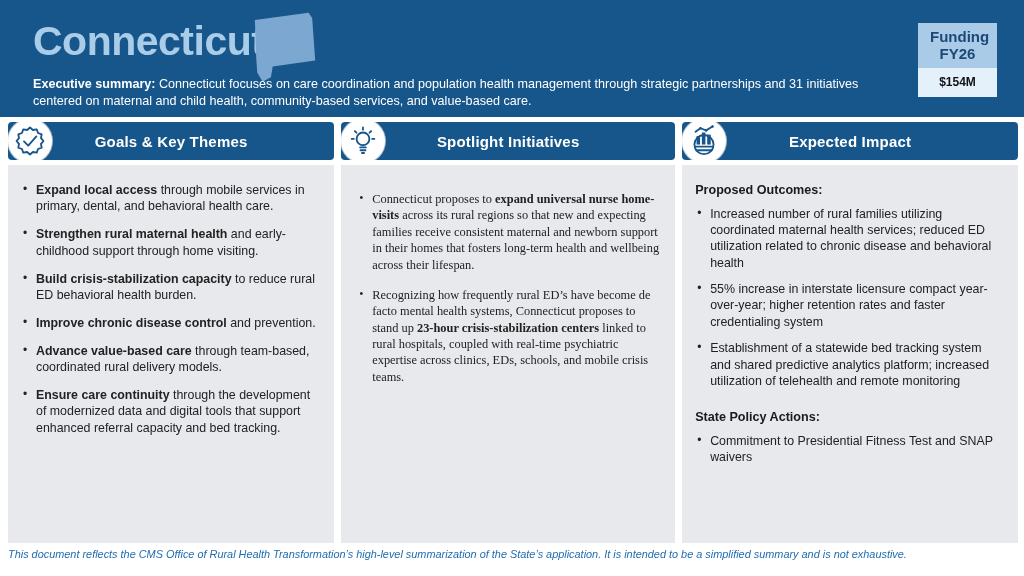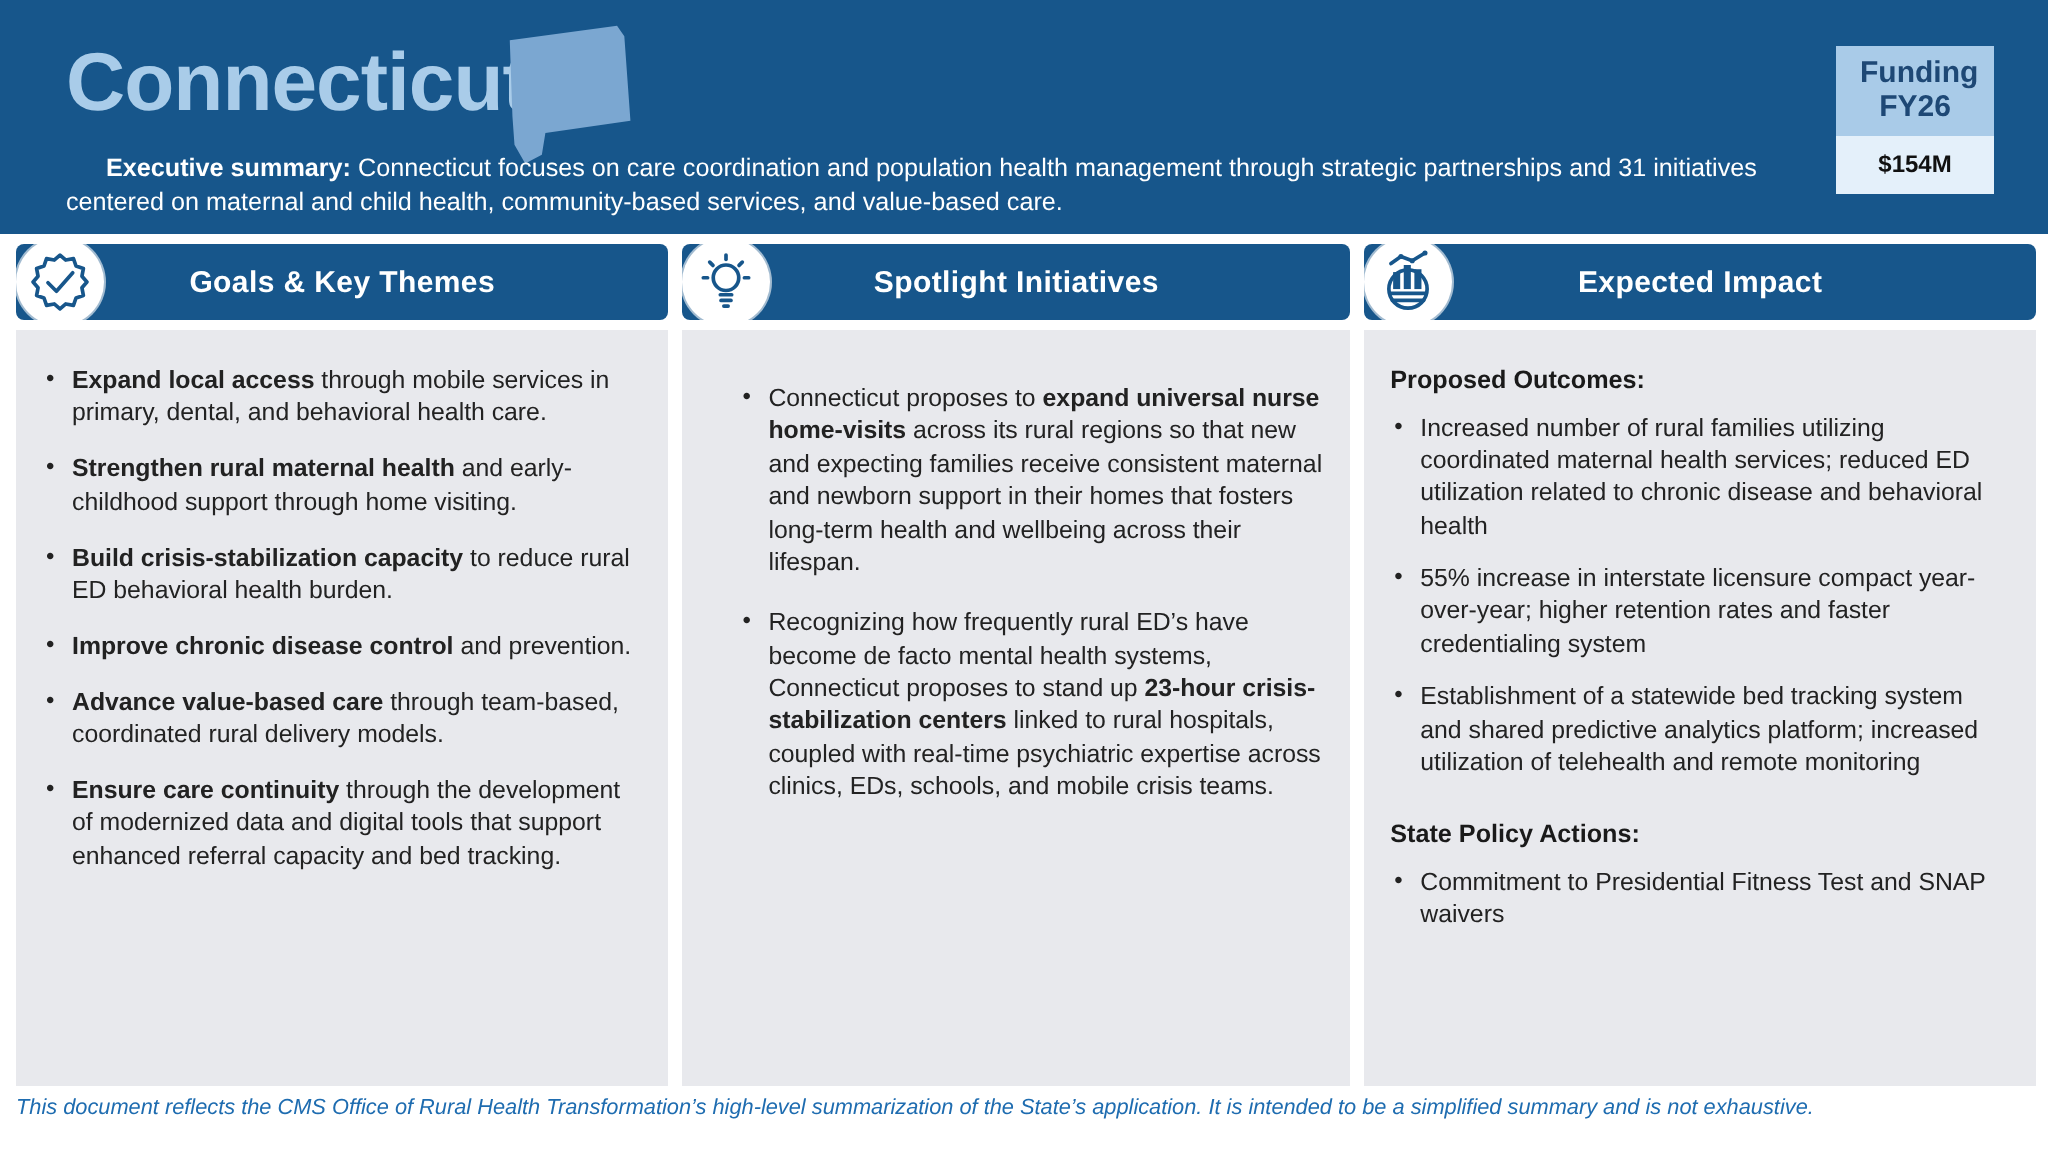--- a/index.html
+++ b/index.html
@@ -21,21 +21,21 @@
   .page-title{
     position:absolute; left:33px; top:18px;
     font-size:41px; font-weight:bold; letter-spacing:-0.5px;
     color:var(--title-blue);
   }
   .state-icon{ position:absolute; left:244px; top:8px; }
   .exec{
     position:absolute; left:33px; top:76px; width:850px;
     color:#ffffff; font-size:12.6px; line-height:1.38;
   }
-  .exec b{ font-weight:bold;margin-left:20px; }
+  .exec b{ font-weight:bold; }
   .funding{
     position:absolute; right:27px; top:23px; width:79px;
     text-align:center;
   }
   .funding-top{
     background:var(--fund-top); color:var(--fund-ink);
     font-weight:bold; font-size:15px; line-height:1.15; padding:5px 12px;
   }
   .funding-amt{
     background:var(--fund-amt); color:#111;
@@ -59,21 +59,21 @@
     position:absolute; left:0px; top:-3px; width:44px; height:44px;
     border-radius:50%; background:#ffffff;
     display:flex; align-items:center; justify-content:center;
     box-shadow:0 0 0 1px rgba(255,255,255,0.6);
   }
   .panel{
     margin-top:5px; height:378px; background:var(--panel);
     padding:17px 13px 10px 13px;
     font-size:12.4px; line-height:1.32; color:var(--ink);
   }
-  .c2 .panel{ padding-top:26px; padding-left:28px; padding-right:14px; }
+  .c2 .panel{ padding-top:26px; padding-left:16px; padding-right:14px;font-family:Liberation Serif, serif; }
   ul.blist{ list-style:none; }
   ul.blist li{
     position:relative; padding-left:15px; margin-bottom:11.5px;
   }
   ul.blist li::before{
     content:"\2022"; position:absolute; left:2px; top:0;
     color:var(--ink); font-size:12px;
   }
   .c2 ul.blist li{ margin-bottom:14px; }
   .panel b{ font-weight:bold; }

